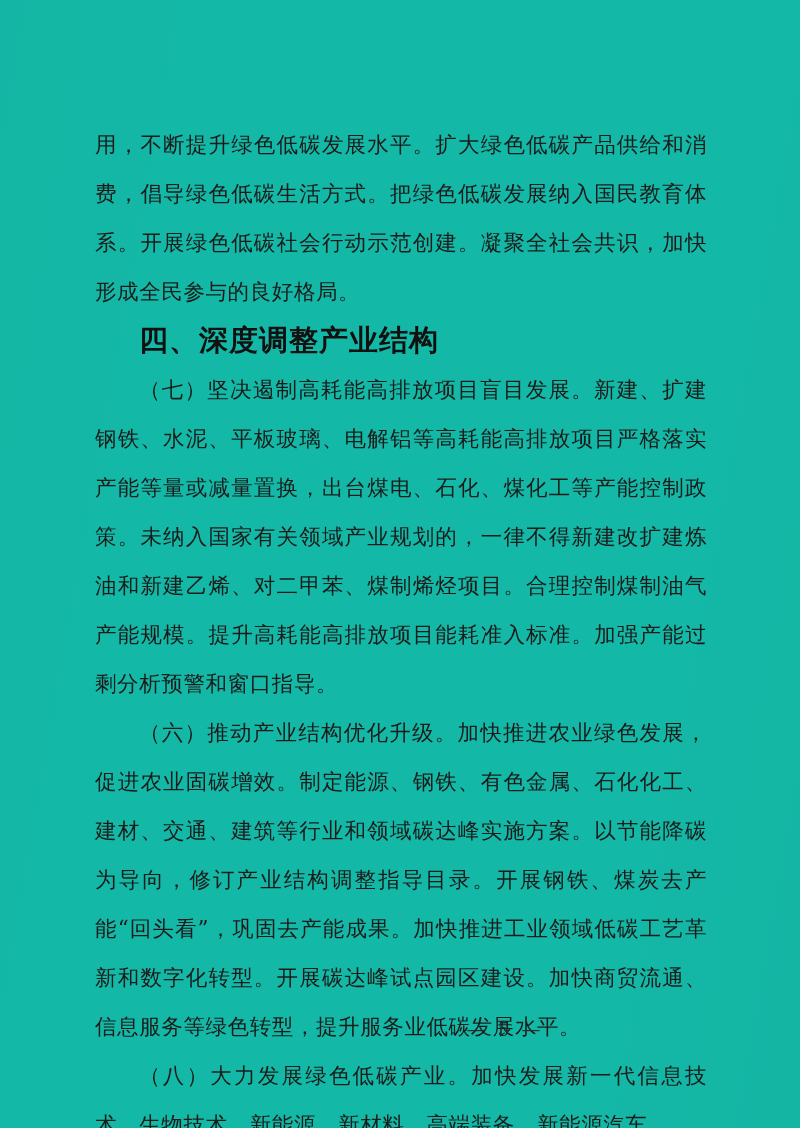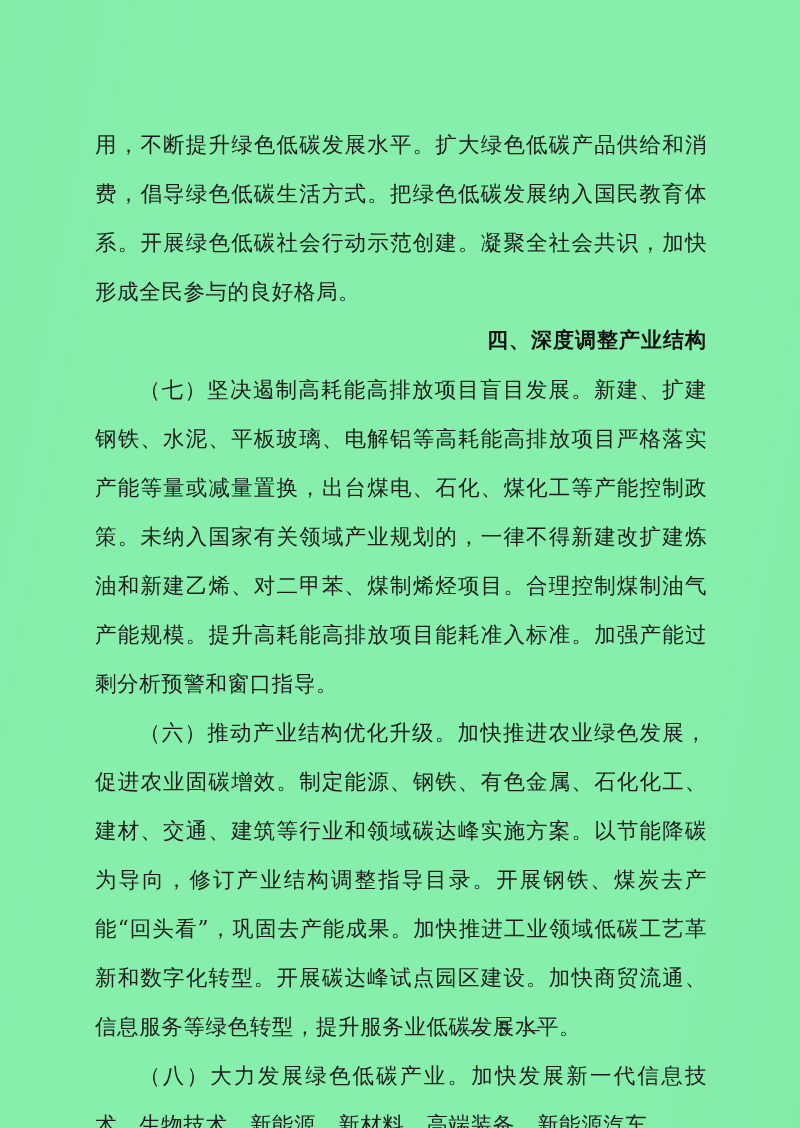--- a/index.html
+++ b/index.html
@@ -7,21 +7,21 @@
     padding: 0;
     background: #ffffff;
   }
   body {
     font-family: "DejaVu Sans", sans-serif;
   }
   .page {
     position: relative;
     width: 800px;
     height: 1128px;
-    background: #86efac;
+    background: #14b8a6;
     overflow: hidden;
     box-sizing: border-box;
   }
   
   .page::before {
     content: "";
     position: absolute;
     inset: 0;
     background:
       linear-gradient(100deg, rgba(0,0,0,0.015) 0%, rgba(0,0,0,0.0) 22%, rgba(0,0,0,0.0) 78%, rgba(0,0,0,0.02) 100%);
@@ -43,27 +43,26 @@
     text-justify: inter-character;
     margin: 0;
     -webkit-font-smoothing: antialiased;
   }
   .para.indent {
     text-indent: 44px;
   }
   .heading {
     font-family: "DejaVu Sans", sans-serif;
     font-weight: bold;
-    font-size: 21px;
+    font-size: 29px;
     line-height: 49px;
     color: #111111;
     letter-spacing: 1px;
     text-indent: 44px;
     margin: 0;
-    text-align: right;
   }
   .page-number {
     position: absolute;
     left: 0;
     right: 0;
     bottom: 88px;
     text-align: center;
     font-family: "DejaVu Serif", serif;
     font-size: 19px;
     color: #2a2a2a;

